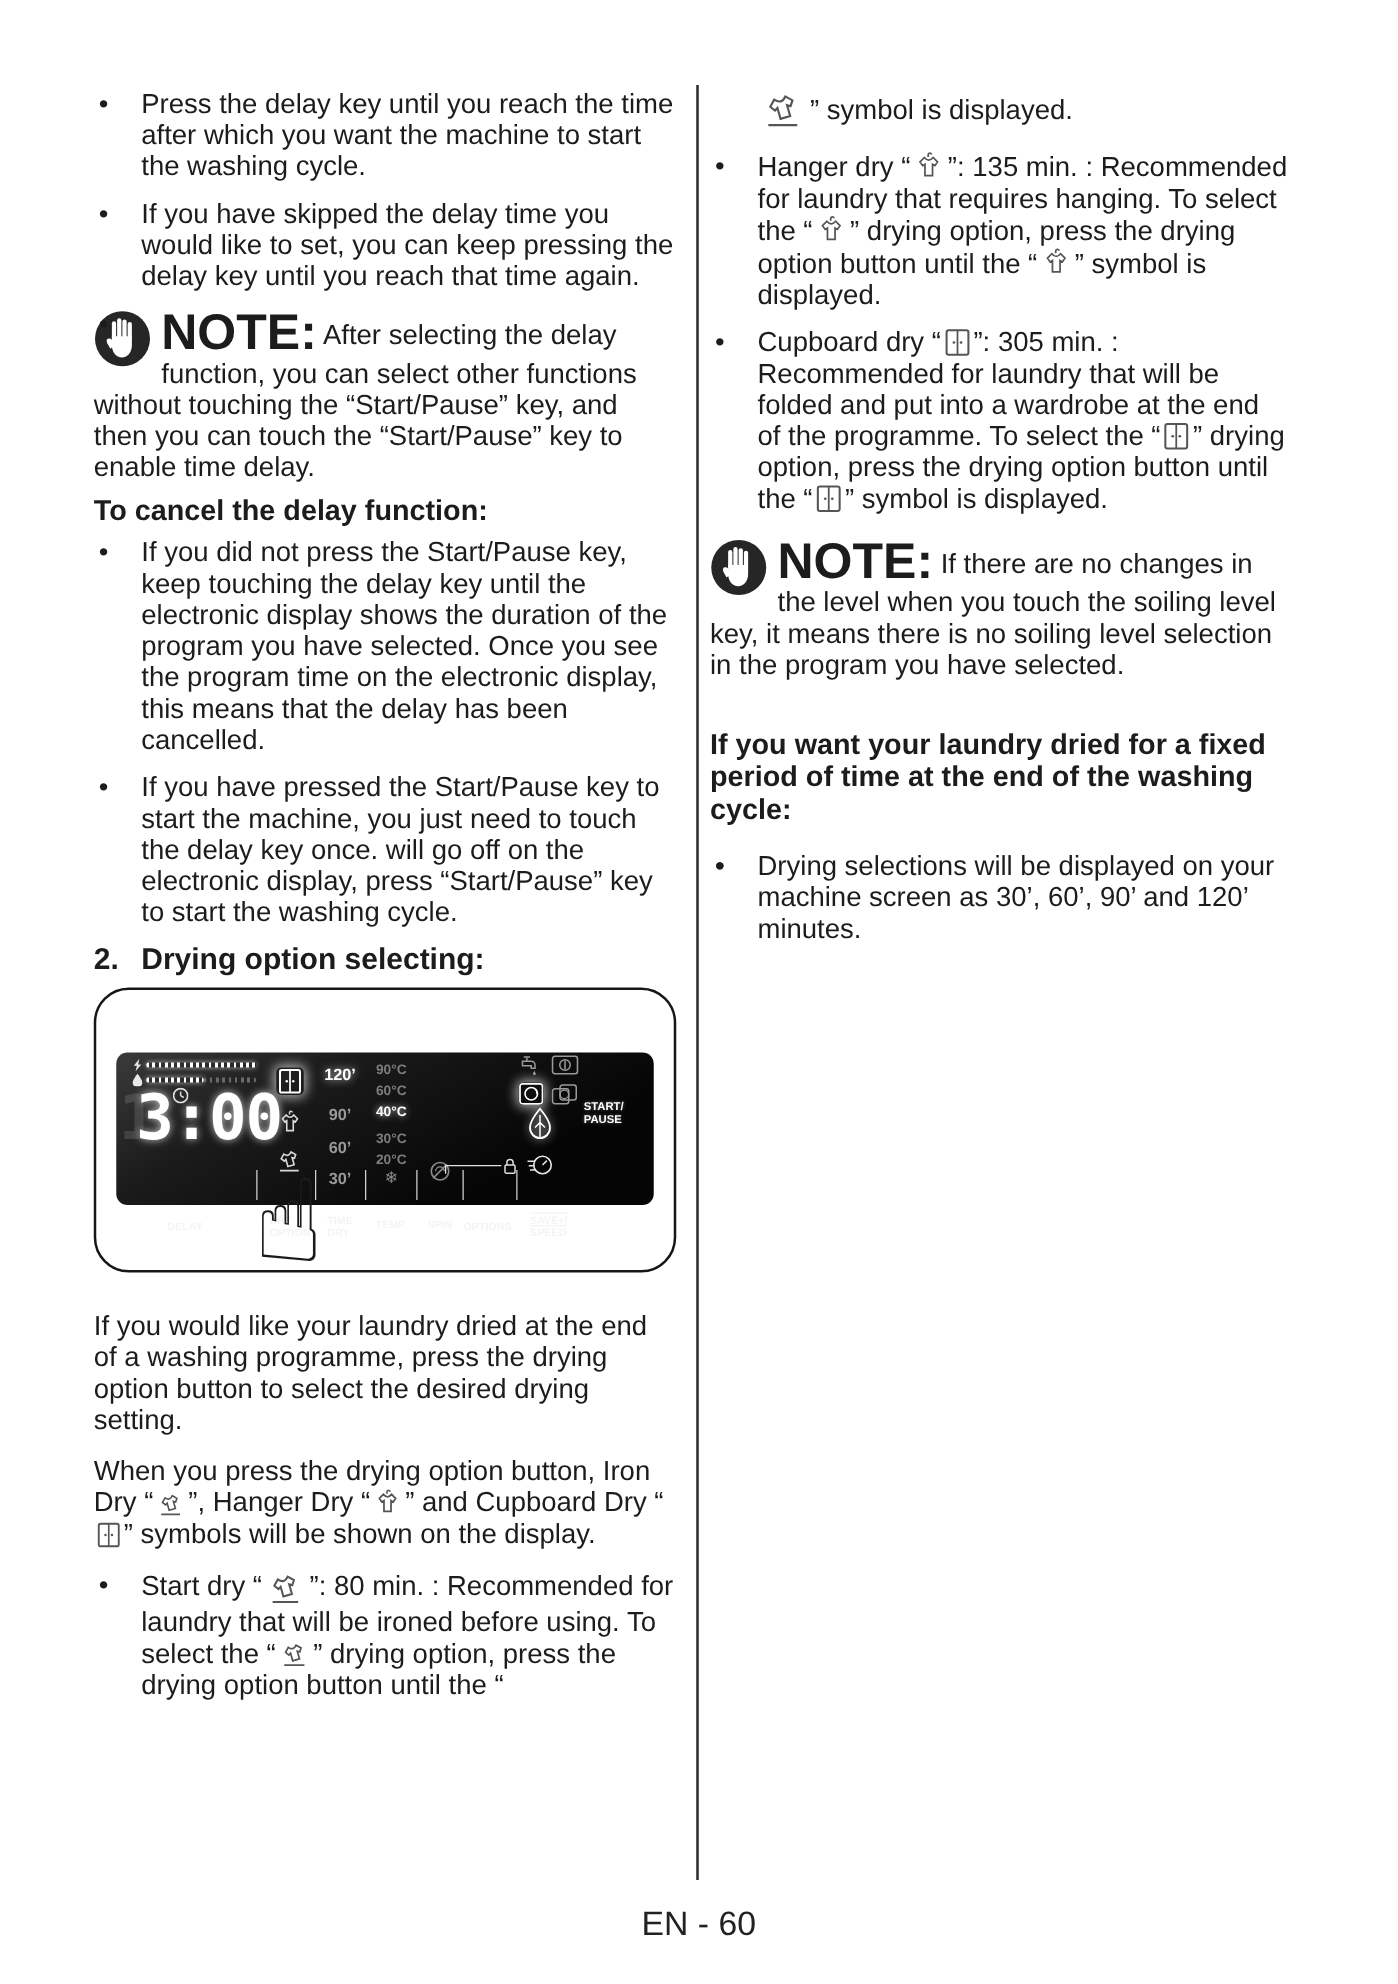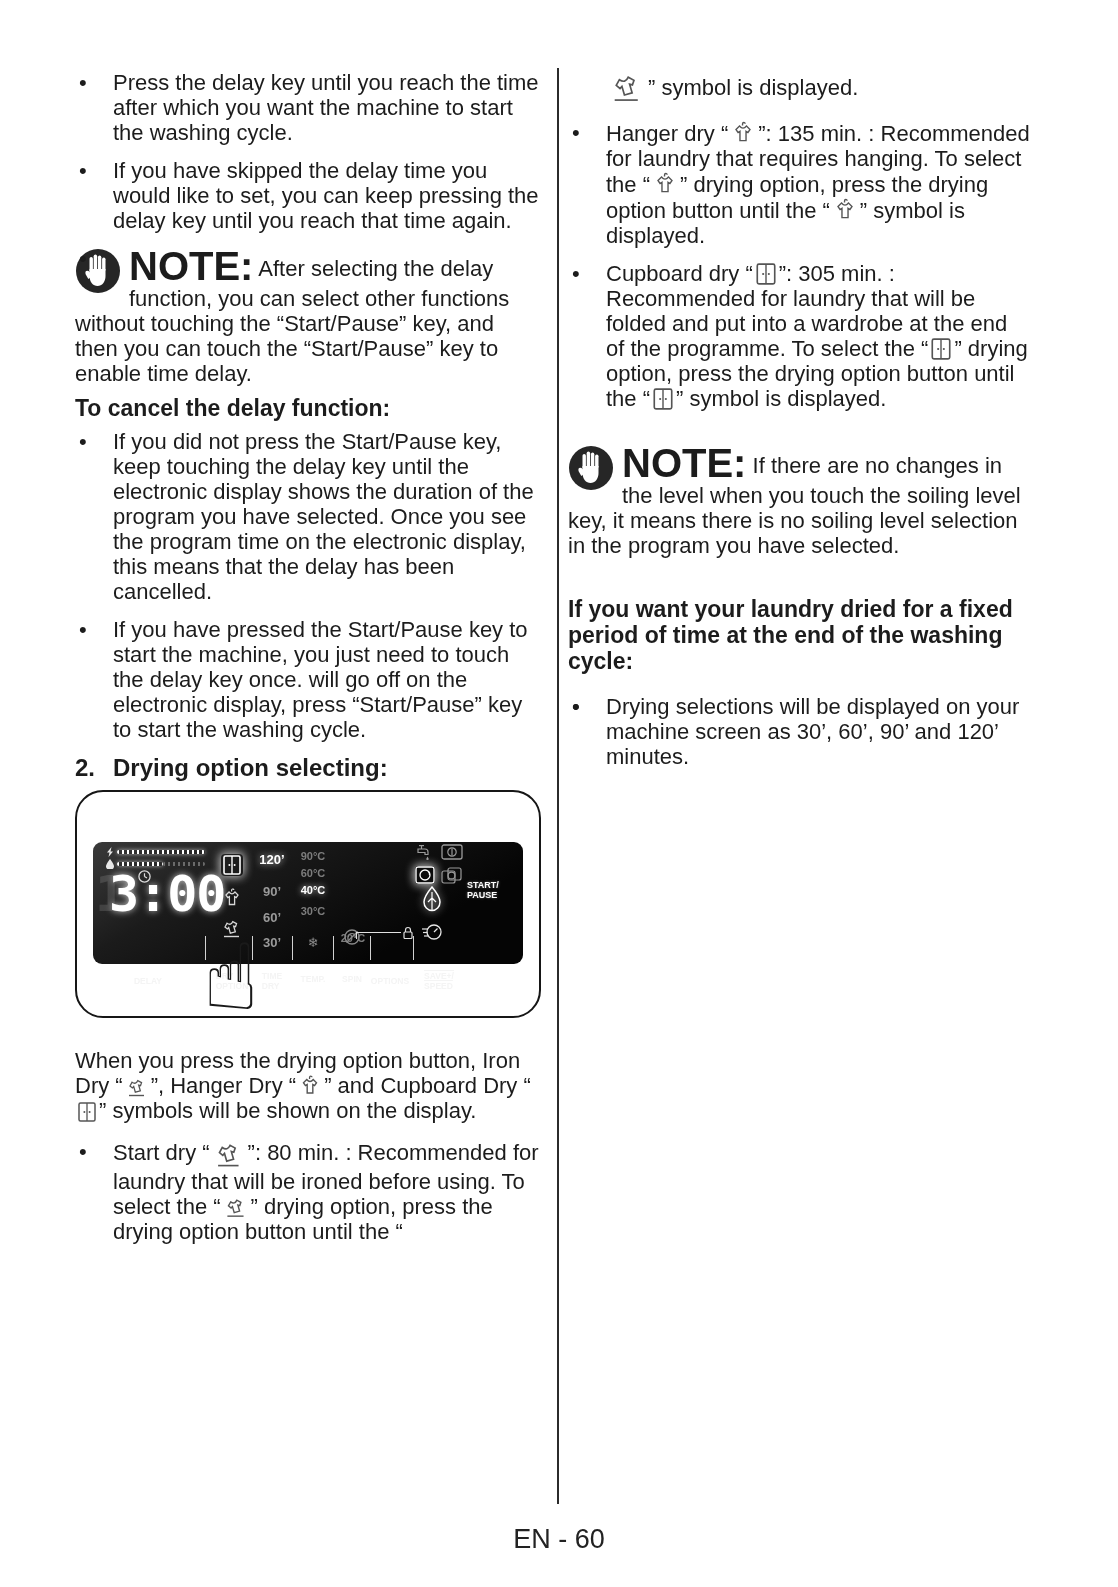--- a/index.html
+++ b/index.html
@@ -153,21 +153,21 @@
         <div class="tval" style="left:179px;top:37px;">90’</div>
         <div class="tval" style="left:179px;top:63px;">60’</div>
         <div class="tval" style="left:179px;top:88px;">30’</div>
         <div class="plabel" style="left:179px;top:97px;">TIME
 DRY</div>
 
         <div class="cval" style="left:220px;top:2px;">90°C</div>
         <div class="cval" style="left:220px;top:19px;">60°C</div>
         <div class="cval active" style="left:220px;top:36px;">40°C</div>
         <div class="cval" style="left:220px;top:57px;">30°C</div>
-        <div class="cval" style="left:220px;top:84px;margin-left:40px;">20°C</div>
+        <div class="cval" style="left:220px;top:74px;">20°C</div>
         <div class="snow" style="left:220px;top:88px;">❄</div>
         <div class="plabel" style="left:220px;top:100px;">TEMP.</div>
 
         <svg style="left:250px;top:86px;" width="18" height="18" viewBox="0 0 18 18">
           <circle cx="9" cy="9" r="7" fill="none" stroke="#8a8a8a" stroke-width="1.3"></circle>
           <path d="M5.5,9 a3.5,3.5 0 0 1 7,0" fill="none" stroke="#8a8a8a" stroke-width="1.1"></path>
           <line x1="3.5" y1="14.5" x2="14.5" y2="3.5" stroke="#8a8a8a" stroke-width="1.3"></line>
         </svg>
         <div class="plabel" style="left:259px;top:100px;">SPIN</div>
 
@@ -220,20 +220,21 @@
         <div class="sep" style="left:159px;top:94px;"></div>
         <div class="sep" style="left:199px;top:94px;"></div>
         <div class="sep" style="left:240px;top:94px;"></div>
         <div class="sep" style="left:277px;top:94px;"></div>
         <div class="sep" style="left:320px;top:94px;"></div>
       </div>
 
       <div class="hand">☝</div>
     </div>
 
+    <p class="para">If you would like your laundry dried at the end of a washing programme, press the drying option button to select the desired drying setting.</p>
 
     <p class="para">
       <span>When you press the drying option button, Iron Dry “</span><svg class="ic" width="26" height="22" viewBox="0 0 26 22">
           <g transform="rotate(-16 13 9)">
             <path d="M6,8 L9,5 C10,6.2 11.3,6.8 12,6.8 C12.7,6.8 14,6.2 15,5 L18,8 L16.2,10.6 L14.6,9.6 L14.6,15.5 L9.4,15.5 L9.4,9.6 L7.8,10.6 Z" fill="none" stroke="#555" stroke-width="1.3"></path>
           </g>
           <line x1="5" y1="19.5" x2="20" y2="19.5" stroke="#555" stroke-width="1.4"></line>
         </svg><span>”, Hanger Dry “</span><svg class="ic" width="26" height="24" viewBox="0 0 24 22">
           <path d="M11.6,4.6 L11.6,3.2 C11.6,1.6 13.8,1.6 13.8,3" fill="none" stroke="#555" stroke-width="1.2"></path>
           <path d="M6,8 L9,5 C10,6.2 11.3,6.8 12,6.8 C12.7,6.8 14,6.2 15,5 L18,8 L16.2,10.6 L14.6,9.6 L14.6,17.5 L9.4,17.5 L9.4,9.6 L7.8,10.6 Z" fill="none" stroke="#555" stroke-width="1.3"></path>
@@ -294,21 +295,21 @@
             <circle cx="8.4" cy="11" r="1" fill="#555"></circle>
             <circle cx="13.6" cy="11" r="1" fill="#555"></circle>
           </svg><span>” drying option, press the drying option button until the “</span><svg class="ic" width="24" height="24" viewBox="0 0 22 22">
             <rect x="3" y="2" width="16" height="18" rx="1.5" fill="none" stroke="#555" stroke-width="1.5"></rect>
             <line x1="11" y1="2" x2="11" y2="20" stroke="#555" stroke-width="1.3"></line>
             <circle cx="8.4" cy="11" r="1" fill="#555"></circle>
             <circle cx="13.6" cy="11" r="1" fill="#555"></circle>
           </svg><span>” symbol is displayed.</span></li>
     </ul>
 
-    <div class="note" style="margin-top:32px;">
+    <div class="note" style="margin-top:18px;">
       <svg class="note-icon" viewBox="0 0 48 46">
         <circle cx="23" cy="23" r="22" fill="#262626"></circle>
         <g fill="#ffffff">
           <rect x="14.5" y="9" width="3.4" height="15" rx="1.7"></rect>
           <rect x="18.7" y="6.5" width="3.4" height="17" rx="1.7"></rect>
           <rect x="22.9" y="7.5" width="3.4" height="16" rx="1.7"></rect>
           <rect x="27.1" y="9.5" width="3.4" height="14" rx="1.7"></rect>
           <path d="M14.5,21 h16 v7 c0,6 -3.5,10 -8,10 c-4.5,0 -8,-4 -8,-10 z"></path>
           <path d="M14.8,24 c-3,-2.5 -5.5,-0.5 -4,2.5 l2.5,4.5 2.5,-2 z"></path>
         </g>

